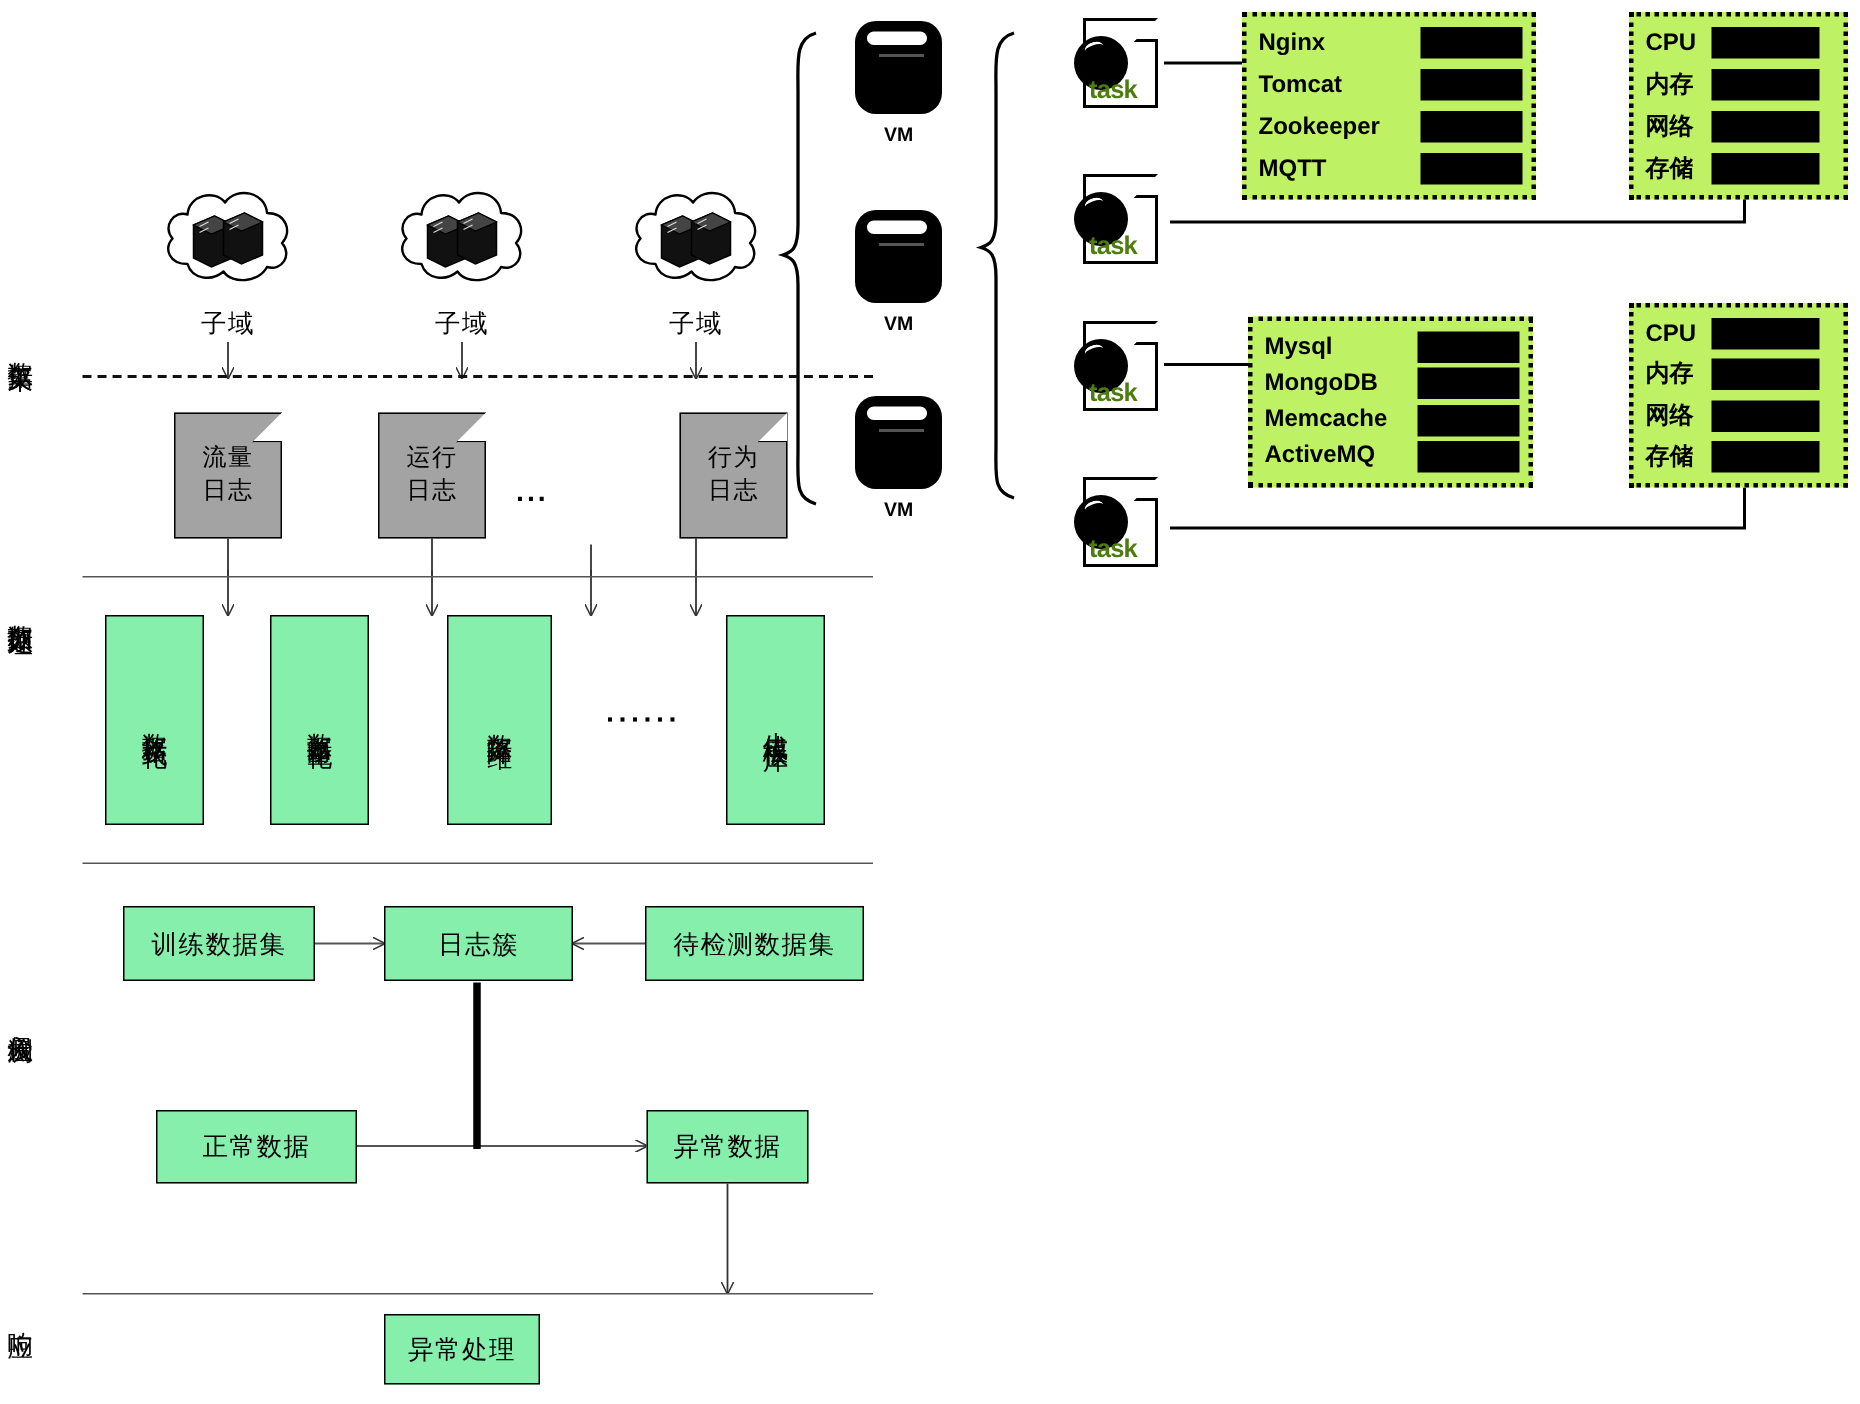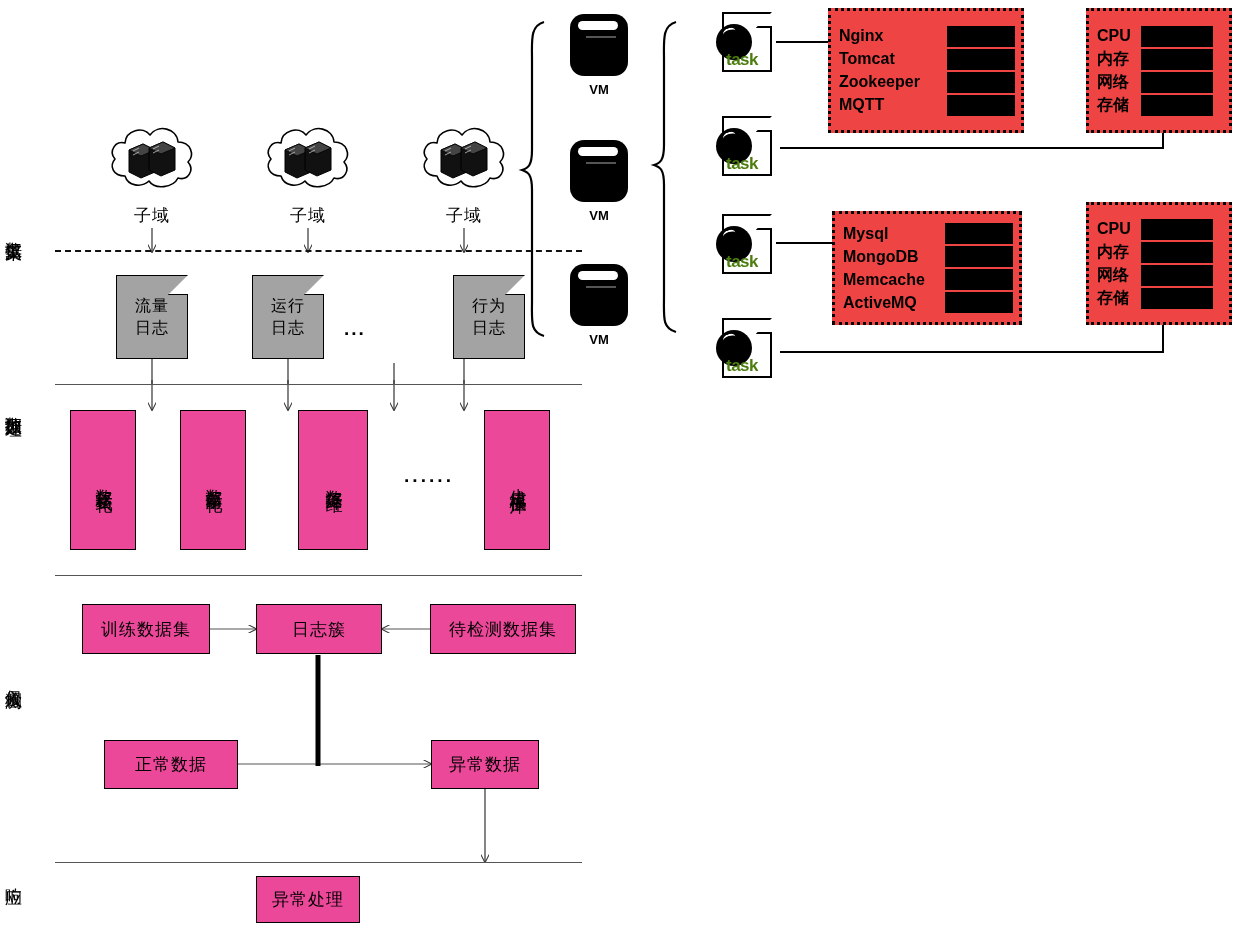--- a/index.html
+++ b/index.html
@@ -81,28 +81,28 @@
     background: #fff;
     border-left: 1px solid #000;
     border-bottom: 1px solid #000;
     transform-origin: top right;
     clip-path: polygon(100% 0, 0 100%, 100% 100%);
   }
 
   
   .rect {
     position: absolute;
-    background: #ec4899;
+    background: #86efac;
     border: 1px solid #000;
     box-sizing: border-box;
     display: flex;
     align-items: center;
     justify-content: center;
     font-size: 17px;
-    font-family: Liberation Mono, monospace;
+    font-family: Liberation Serif, serif;
     letter-spacing: 1px;
     text-align: center;
   }
   .rect-vert {
     writing-mode: vertical-rl;
     text-orientation: upright;
     line-height: 1.12;
     letter-spacing: 2px;
     font-size: 17px;
   }
@@ -187,26 +187,26 @@
     font-weight: bold;
     font-family: "Liberation Sans", "DejaVu Sans", sans-serif;
     color: #4d7c0f;
     letter-spacing: -0.5px;
   }
 
   
   .panel {
     position: absolute;
     border: 3px dotted #000;
-    background: #ef4444;
+    background: #bef264;
     box-sizing: border-box;
     padding: 6px 6px 6px 8px;
     display: flex;
     flex-direction: column;
-    justify-content: center;
+    justify-content: space-between;
   }
   .panel-row {
     display: flex;
     align-items: center;
     height: 23px;
   }
   .panel-name {
     font-size: 16px;
     font-weight: bold;
     font-family: "Liberation Sans", "DejaVu Sans", sans-serif;

